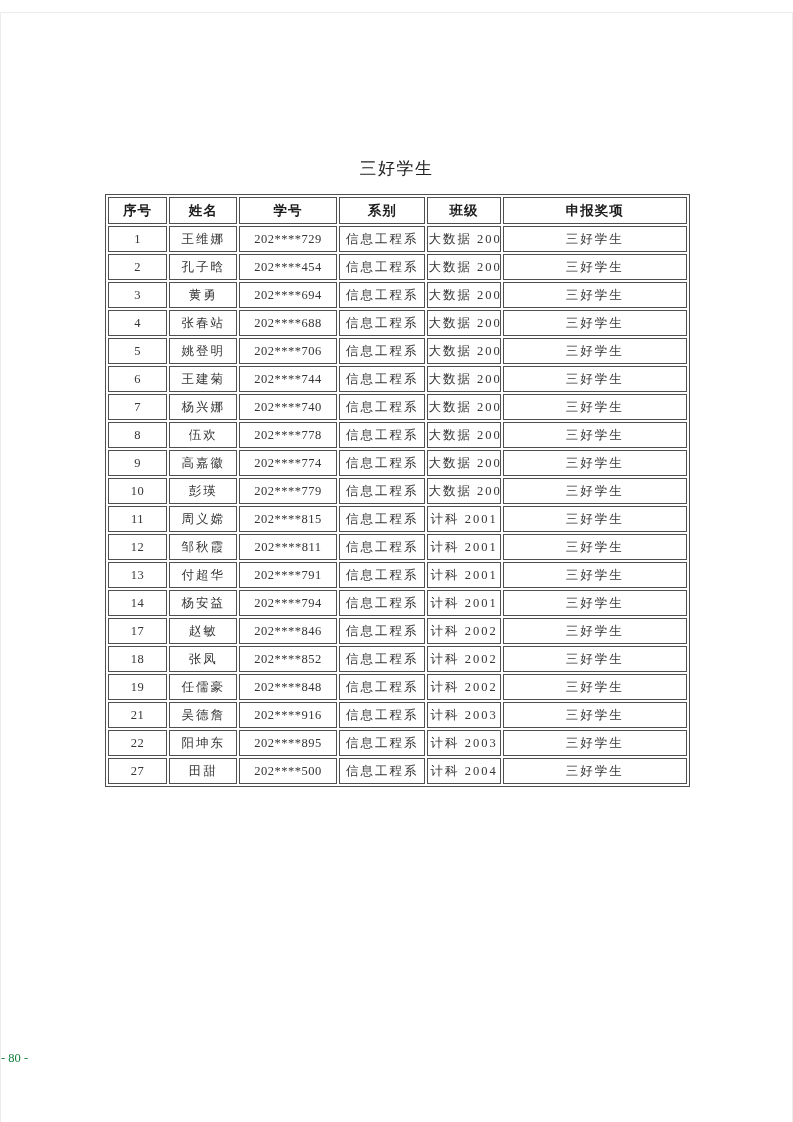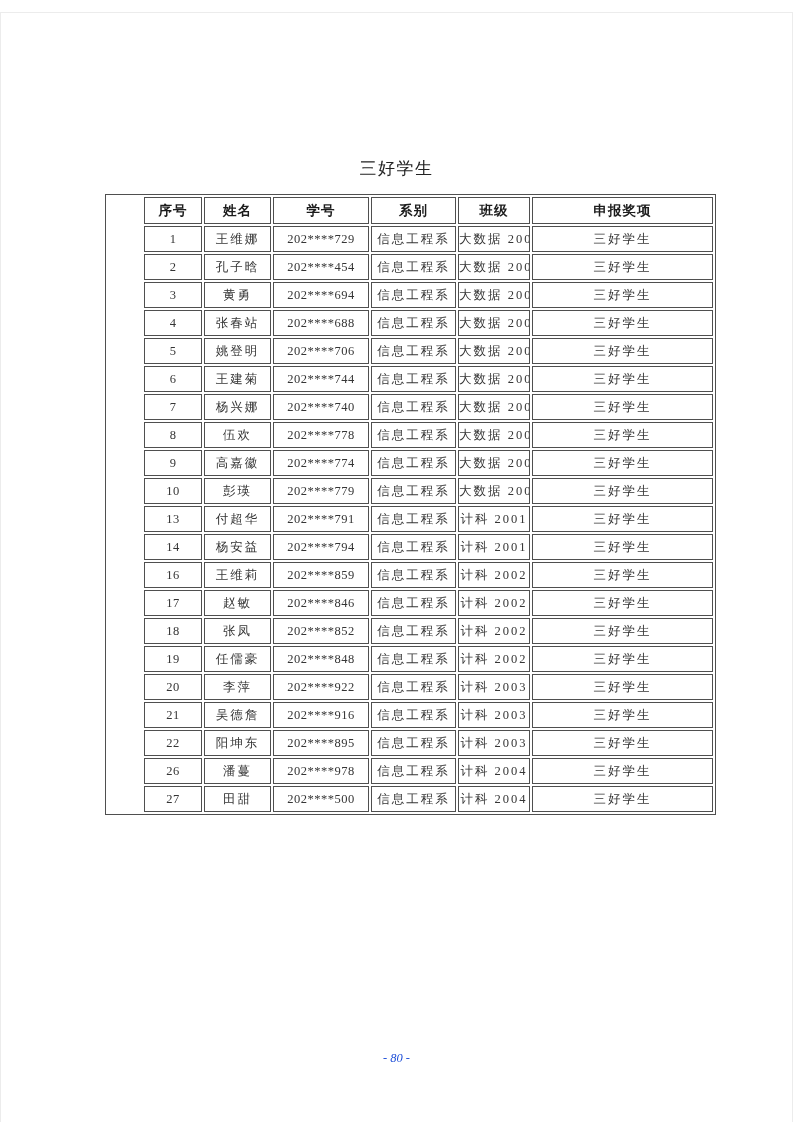--- a/index.html
+++ b/index.html
@@ -32,21 +32,20 @@
   table.award-table {
     position: absolute;
     top: 181px;
     left: 104px;
     width: 585px;
     table-layout: fixed;
     border-collapse: separate;
     border-spacing: 2px;
     border: 1px solid #4f4f4f;
     background: #ffffff;
-    padding-left: 36px;
   }
   table.award-table th,
   table.award-table td {
     border: 1px solid #4f4f4f;
     text-align: center;
     vertical-align: middle;
     padding: 0;
     overflow: hidden;
     white-space: nowrap;
   }
@@ -62,24 +61,22 @@
     font-size: 12.5px;
     color: #353535;
   }
   td.cjk { letter-spacing: 2px; }
   td.num { letter-spacing: 0.5px; }
   .page-footer {
     position: absolute;
     top: 1038px;
     left: 0;
     width: 100%;
-    text-align: center;
     font-size: 12.5px;
-    color: #1d4ed8;
-    font-style: italic;
+    color: #15803d;
   }
 </style>
 </head>
 <body>
 
 <div class="page">
 
   <div class="doc-title">三好学生</div>
 
   <table class="award-table">
@@ -176,44 +173,52 @@
         </tr>
         <tr>
           <td class="num">10</td>
           <td class="cjk">彭瑛</td>
           <td class="num">202****779</td>
           <td class="cjk">信息工程系</td>
           <td class="cjk">大数据 2002</td>
           <td class="cjk">三好学生</td>
         </tr>
         <tr>
+          <td class="num">11</td>
+          <td class="cjk">周义嫦</td>
+          <td class="num">202****815</td>
+          <td class="cjk">信息工程系</td>
+          <td class="cjk">计科 2001</td>
+          <td class="cjk">三好学生</td>
+        </tr>
+        <tr>
+          <td class="num">12</td>
+          <td class="cjk">邹秋霞</td>
+          <td class="num">202****811</td>
+          <td class="cjk">信息工程系</td>
+          <td class="cjk">计科 2001</td>
+          <td class="cjk">三好学生</td>
+        </tr>
+        <tr>
           <td class="num">13</td>
           <td class="cjk">付超华</td>
           <td class="num">202****791</td>
           <td class="cjk">信息工程系</td>
           <td class="cjk">计科 2001</td>
           <td class="cjk">三好学生</td>
         </tr>
         <tr>
           <td class="num">14</td>
           <td class="cjk">杨安益</td>
           <td class="num">202****794</td>
           <td class="cjk">信息工程系</td>
           <td class="cjk">计科 2001</td>
           <td class="cjk">三好学生</td>
         </tr>
         <tr>
-          <td class="num">16</td>
-          <td class="cjk">王维莉</td>
-          <td class="num">202****859</td>
-          <td class="cjk">信息工程系</td>
-          <td class="cjk">计科 2002</td>
-          <td class="cjk">三好学生</td>
-        </tr>
-        <tr>
           <td class="num">17</td>
           <td class="cjk">赵敏</td>
           <td class="num">202****846</td>
           <td class="cjk">信息工程系</td>
           <td class="cjk">计科 2002</td>
           <td class="cjk">三好学生</td>
         </tr>
         <tr>
           <td class="num">18</td>
           <td class="cjk">张凤</td>
@@ -224,52 +229,36 @@
         </tr>
         <tr>
           <td class="num">19</td>
           <td class="cjk">任儒豪</td>
           <td class="num">202****848</td>
           <td class="cjk">信息工程系</td>
           <td class="cjk">计科 2002</td>
           <td class="cjk">三好学生</td>
         </tr>
         <tr>
-          <td class="num">20</td>
-          <td class="cjk">李萍</td>
-          <td class="num">202****922</td>
-          <td class="cjk">信息工程系</td>
-          <td class="cjk">计科 2003</td>
-          <td class="cjk">三好学生</td>
-        </tr>
-        <tr>
           <td class="num">21</td>
           <td class="cjk">吴德詹</td>
           <td class="num">202****916</td>
           <td class="cjk">信息工程系</td>
           <td class="cjk">计科 2003</td>
           <td class="cjk">三好学生</td>
         </tr>
         <tr>
           <td class="num">22</td>
           <td class="cjk">阳坤东</td>
           <td class="num">202****895</td>
           <td class="cjk">信息工程系</td>
           <td class="cjk">计科 2003</td>
           <td class="cjk">三好学生</td>
         </tr>
         <tr>
-          <td class="num">26</td>
-          <td class="cjk">潘蔓</td>
-          <td class="num">202****978</td>
-          <td class="cjk">信息工程系</td>
-          <td class="cjk">计科 2004</td>
-          <td class="cjk">三好学生</td>
-        </tr>
-        <tr>
           <td class="num">27</td>
           <td class="cjk">田甜</td>
           <td class="num">202****500</td>
           <td class="cjk">信息工程系</td>
           <td class="cjk">计科 2004</td>
           <td class="cjk">三好学生</td>
         </tr>
       </tbody>
   </table>
 

